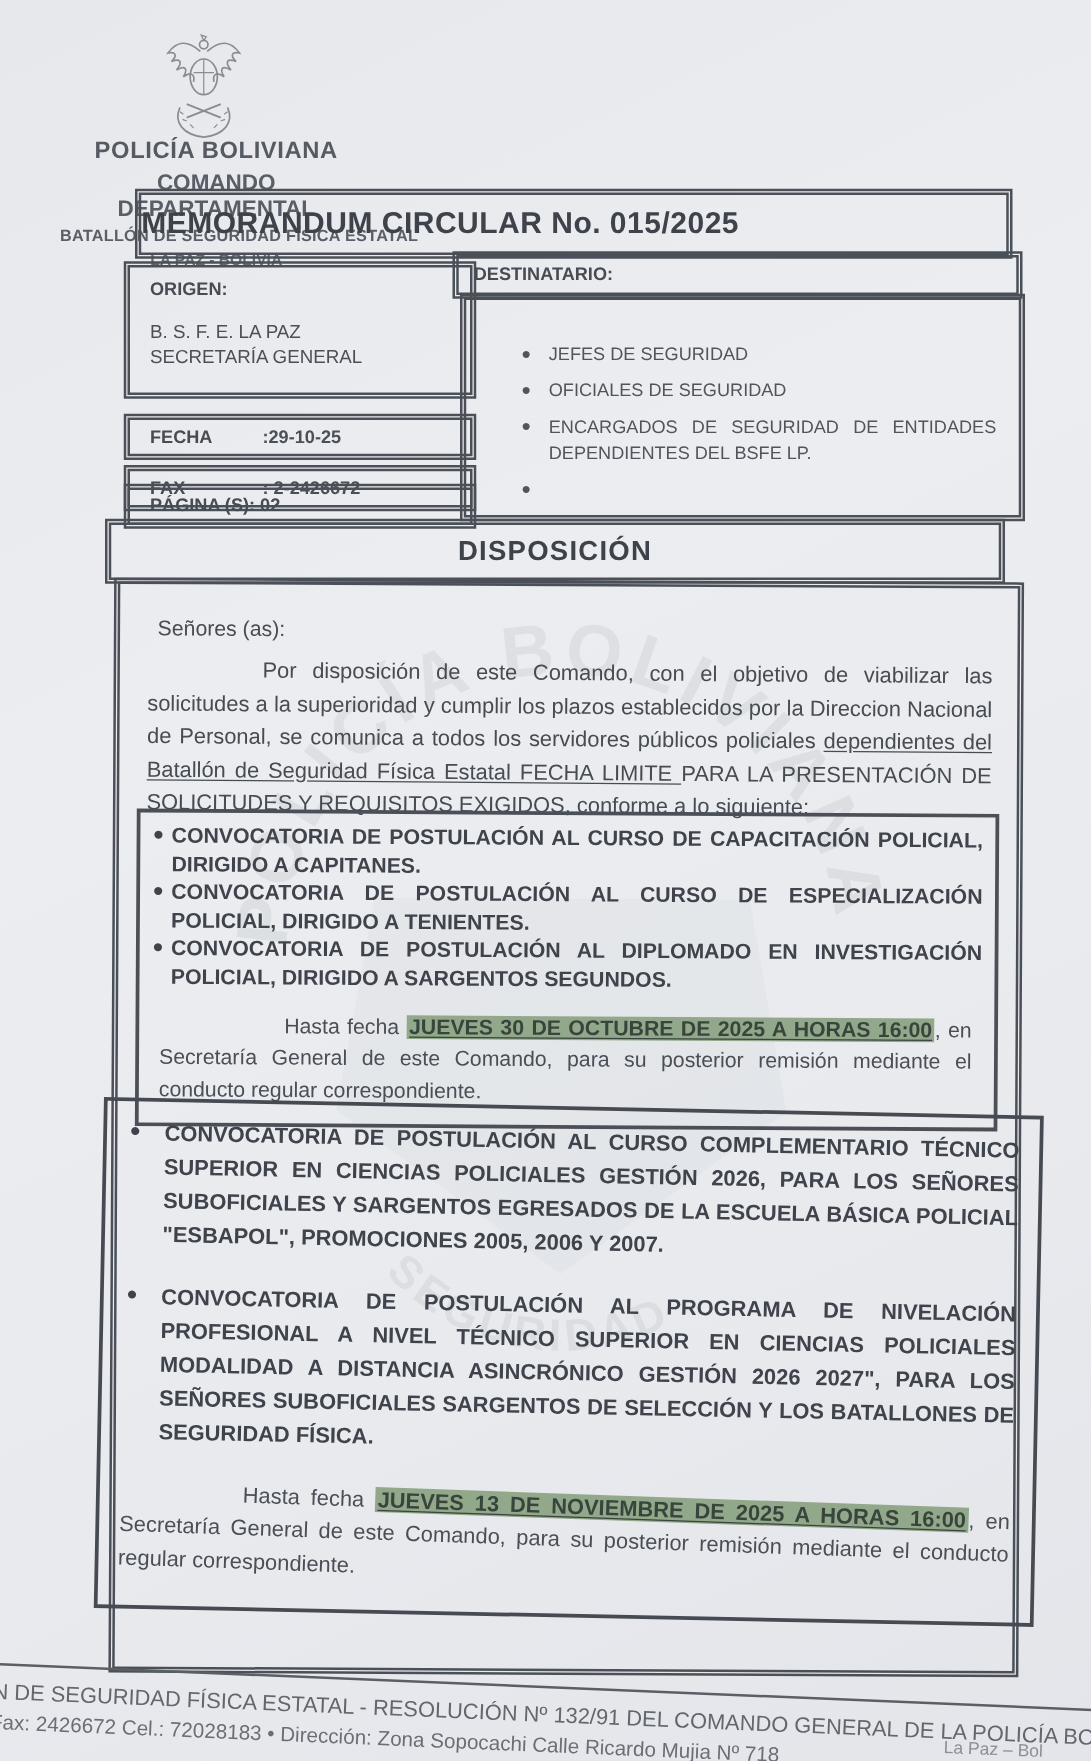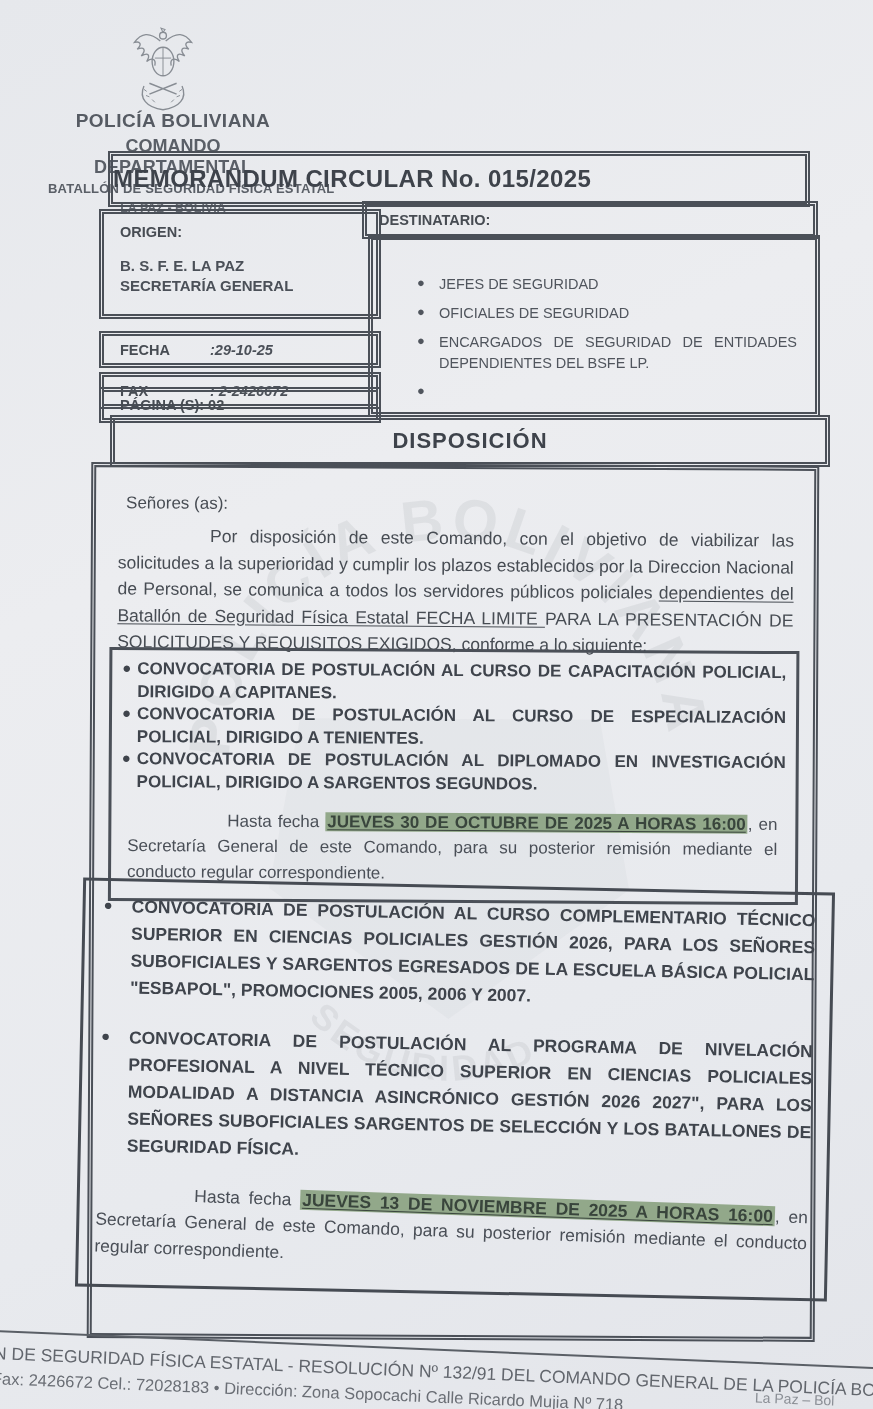--- a/index.html
+++ b/index.html
@@ -15,36 +15,36 @@
   .org1{font-size:19px;font-weight:bold;color:#565b63;letter-spacing:.5px;}
   .org2{font-size:18px;font-weight:bold;color:#5a5f67;margin-top:3px;}
   .org3{font-size:13px;font-weight:bold;color:#5a5f67;margin-top:2px;letter-spacing:.2px;white-space:nowrap;}
   .org4{font-size:12.5px;font-weight:bold;color:#62676f;margin-top:4px;}
   .dbox{border:5px double #4b5058;background:transparent;}
   .title-box{left:108px;top:151px;width:692px;height:46px;display:flex;align-items:center;justify-content:flex-start;}
   .title-text{font-size:24px;font-weight:bold;color:#3e434b;letter-spacing:.4px;}
   
   .origin-box{left:99px;top:209px;width:272px;height:100px;}
   .origin-label{margin:10px 0 0 16px;font-size:14.5px;font-weight:bold;}
-  .origin-lines{margin:16px 0 14px 16px;font-size:15px;font-weight:bold;line-height:1.35;color:#4b5058;}
+  .origin-lines{margin:16px 0 14px 16px;font-size:15px;font-weight:normal;line-height:1.35;color:#4b5058;}
   .kv-box{left:99px;width:272px;height:27px;display:flex;align-items:center;}
   .kv-label{margin-left:16px;width:90px;font-size:14.5px;font-weight:bold;}
-  .kv-value{font-size:14.5px;font-weight:bold;color:#4b5058;font-style:italic;}
+  .kv-value{font-size:14.5px;font-weight:bold;color:#4b5058;}
   .fecha-box{top:331px;}
   .fax-box{top:372px;}
   .pagina-box{left:99px;top:387px;width:272px;height:26px;display:flex;align-items:center;}
   .pagina-text{margin-left:16px;font-size:14.5px;font-weight:bold;}
   .dest-head{left:362px;top:201px;width:446px;height:28px;display:flex;align-items:center;}
   .dest-head-label{margin-left:12px;font-size:14.5px;font-weight:bold;}
   .dest-body{left:368px;top:235px;width:442px;height:172px;}
   .dest-list{margin:34px 18px 0 40px;}
   .dest-item{position:relative;padding-left:26px;font-size:14.5px;color:#50555d;line-height:1.5;margin-bottom:7px;text-align:justify;}
   .dest-item .blt{position:absolute;left:4px;top:-1px;font-size:13px;color:#50555d;}
   
-  .disp-box{left:110px;top:415px;width:710px;height:42px;display:flex;align-items:center;justify-content:center;}
+  .disp-box{left:84px;top:415px;width:710px;height:42px;display:flex;align-items:center;justify-content:center;}
   .disp-text{font-size:22px;font-weight:bold;color:#3e434b;letter-spacing:1px;}
   
   .main-box{left:89px;top:464px;width:718px;height:866px;transform:rotate(.3deg);}
   .wmark{left:55px;top:-10px;width:600px;height:700px;opacity:.08;pointer-events:none;}
   .content{position:relative;z-index:2;}
   .salutation{left:30px;top:26px;font-size:17px;}
   .p1{left:22px;top:56px;width:676px;font-size:17.5px;line-height:1.52;text-align:justify;text-indent:92px;transform:rotate(.15deg);}
   .u{text-decoration:underline;text-underline-offset:2px;}
   .box1{left:14px;top:180px;width:666px;border:3px solid #4b5058;padding:8px 10px 14px 8px;transform:rotate(.05deg);}
   .b1-item{position:relative;padding-left:17px;font-size:17px;font-weight:bold;color:#3f444c;line-height:1.33;text-align:justify;}

